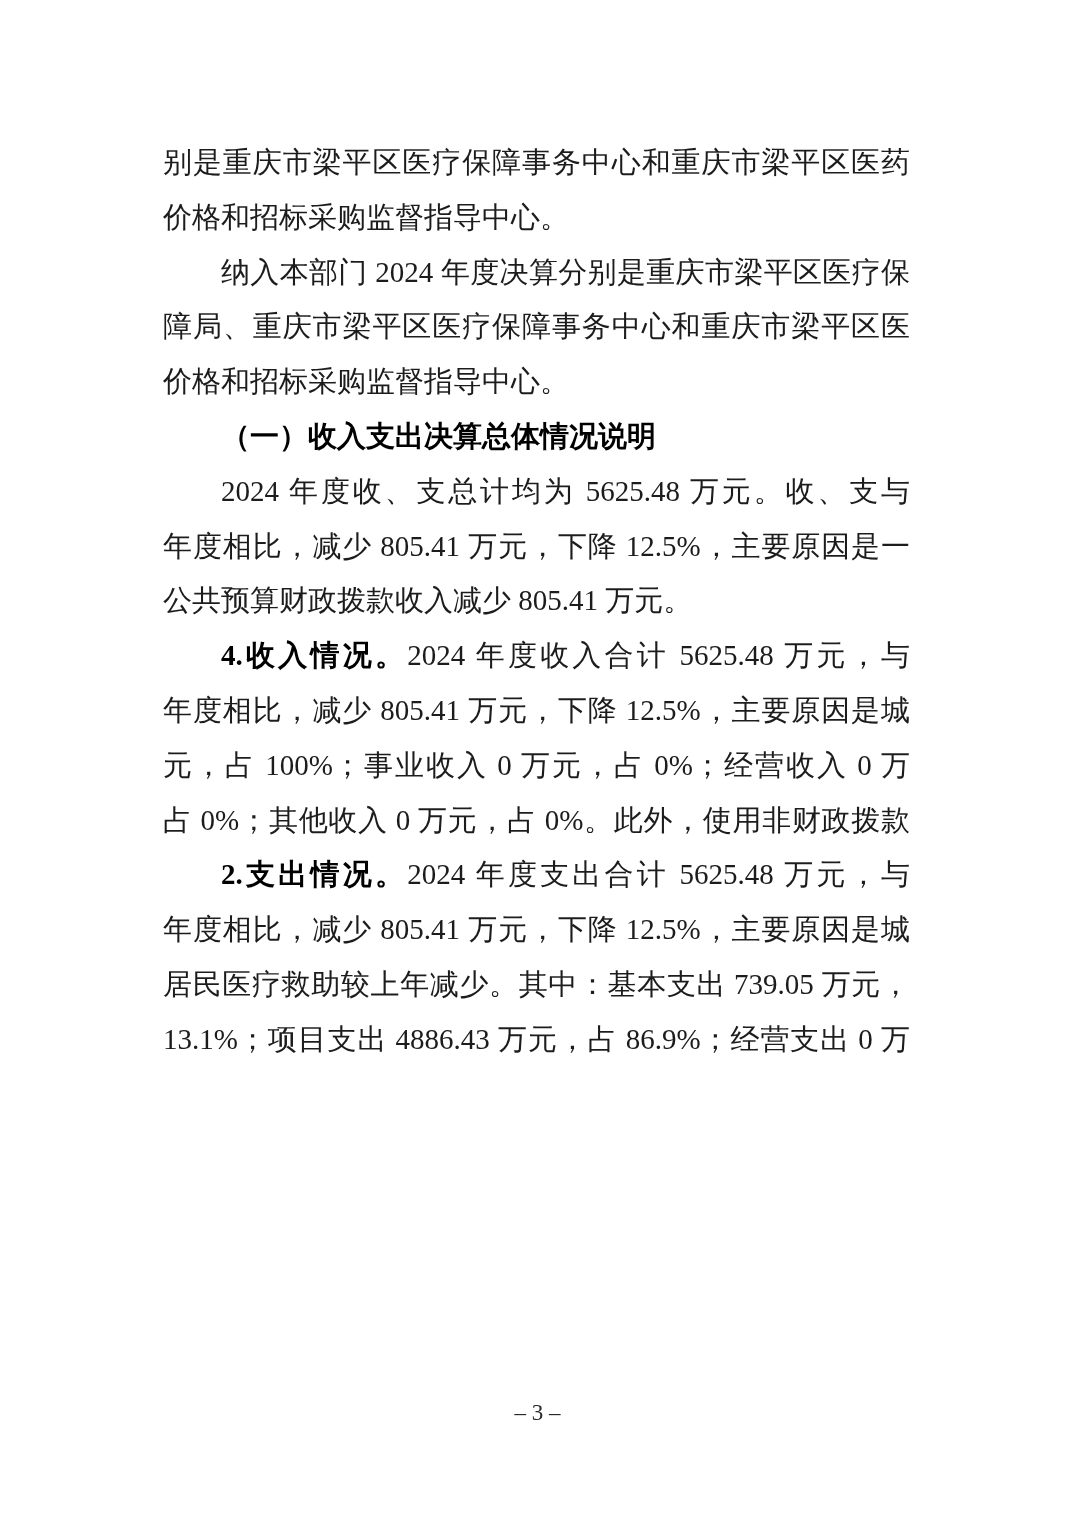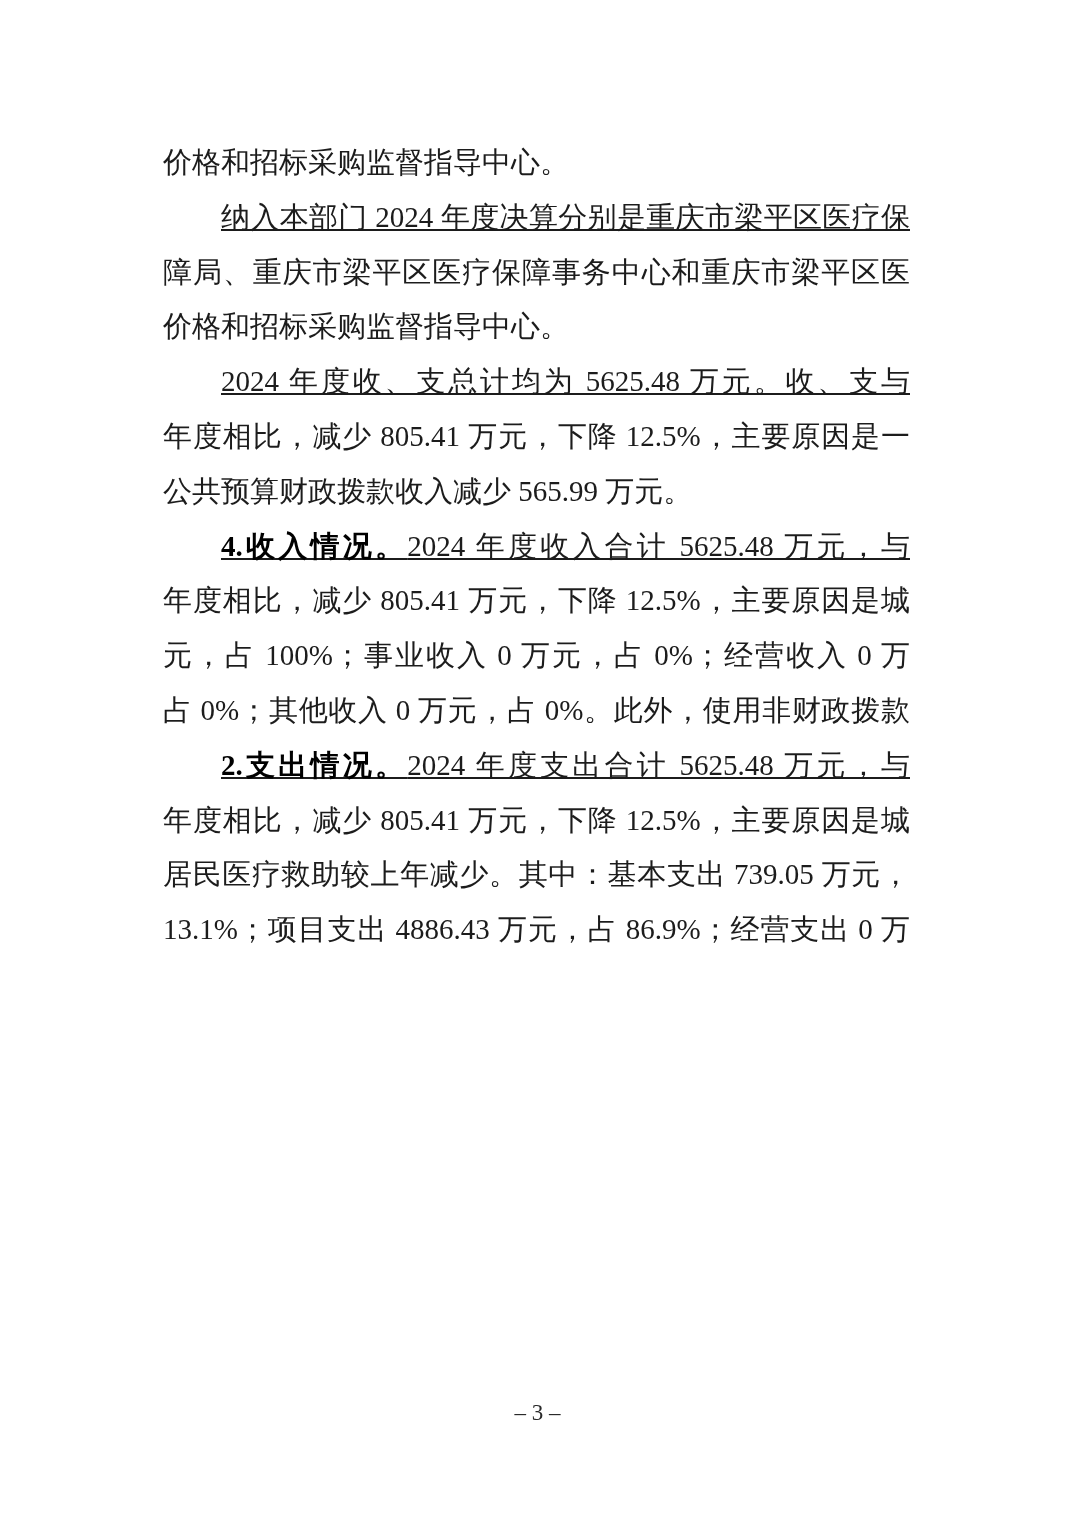--- a/index.html
+++ b/index.html
@@ -20,21 +20,21 @@
   }
   .line {
     height: 54.8px;
     line-height: 54.8px;
     font-size: 29px;
     text-align: justify;
     overflow: hidden;
   }
   .line.full { text-align-last: justify; }
   .line.end  { text-align-last: left; }
-  .line.ind  { text-indent: 58px; text-decoration: underline; }
+  .line.ind  { text-indent: 58px; }
   .line.h1 {
     font-family: "Liberation Sans", sans-serif;
     font-weight: 700;
     color: #000000;
     font-size: 30px;
     text-align: left;
     text-align-last: left;
   }
   .line.h2 {
     font-weight: 700;
@@ -52,27 +52,29 @@
     text-align: center;
     font-size: 23px;
     color: #2a2a2a;
   }
 </style>
 </head>
 <body>
 
 <div class="page">
   <div class="content">
+      <div class="line full"><span>别是重庆市梁平区医疗保障事务中心和重庆市梁平区医药</span></div>
       <div class="line end"><span>价格和招标采购监督指导中心。</span></div>
       <div class="line full ind"><span>纳入本部门 2024 年度决算分别是重庆市梁平区医疗保</span></div>
       <div class="line full"><span>障局、重庆市梁平区医疗保障事务中心和重庆市梁平区医药</span></div>
       <div class="line end"><span>价格和招标采购监督指导中心。</span></div>
+      <div class="line end h2 ind"><span class="b">（一）收入支出决算总体情况说明</span></div>
       <div class="line full ind"><span>2024 年度收、支总计均为 5625.48 万元。收、支与 2023</span></div>
       <div class="line full"><span>年度相比，减少 805.41 万元，下降 12.5%，主要原因是一般</span></div>
-      <div class="line end"><span>公共预算财政拨款收入减少 565.99 万元。</span></div>
+      <div class="line end"><span>公共预算财政拨款收入减少 805.41 万元。</span></div>
       <div class="line full ind"><span class="b">4.收入情况。</span><span>2024 年度收入合计 5625.48 万元，与 2023</span></div>
       <div class="line full"><span>年度相比，减少 805.41 万元，下降 12.5%，主要原因是城乡</span></div>
       <div class="line full"><span>元，占 100%；事业收入 0 万元，占 0%；经营收入 0 万元，</span></div>
       <div class="line full"><span>占 0%；其他收入 0 万元，占 0%。此外，使用非财政拨款结</span></div>
       <div class="line full ind"><span class="b">2.支出情况。</span><span>2024 年度支出合计 5625.48 万元，与 2023</span></div>
       <div class="line full"><span>年度相比，减少 805.41 万元，下降 12.5%，主要原因是城乡</span></div>
       <div class="line full"><span>居民医疗救助较上年减少。其中：基本支出 739.05 万元，占</span></div>
       <div class="line full"><span>13.1%；项目支出 4886.43 万元，占 86.9%；经营支出 0 万元，</span></div>
     </div>
   <div class="footer">– 3 –</div>

